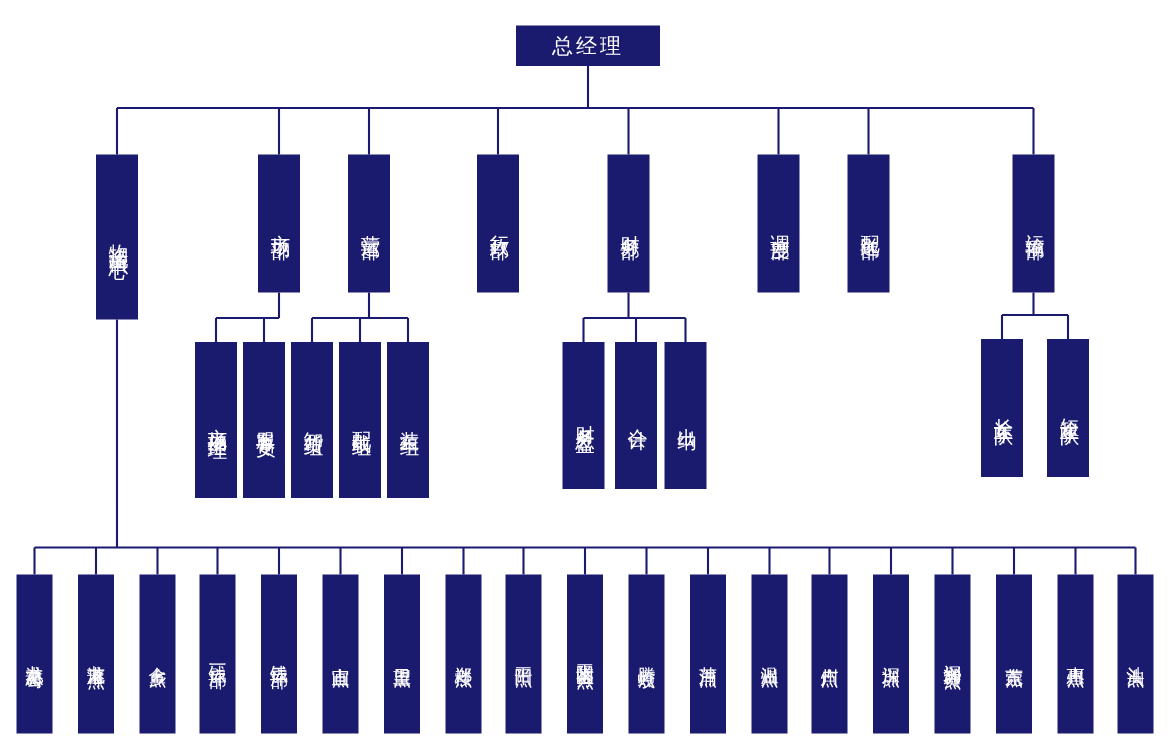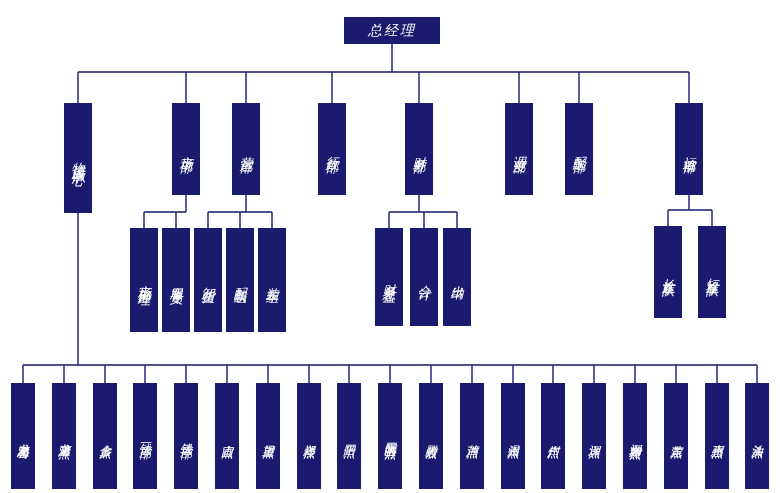--- a/index.html
+++ b/index.html
@@ -15,21 +15,20 @@
   #connectors { position: absolute; left: 0; top: 0; z-index: 0; }
   .node {
     position: absolute;
     z-index: 1;
     background: #1a1a6e;
     color: #ffffff;
     display: flex;
     align-items: center;
     justify-content: center;
     text-align: center;
-    font-style: italic;
   }
   .vnode {
     writing-mode: vertical-rl;
     text-orientation: upright;
     font-size: 13px;
     letter-spacing: 2px;
     line-height: 1;
   }
   .vnode.small { font-size: 12px; letter-spacing: 1px; }
   .hnode { font-size: 14px; letter-spacing: 2px; }

